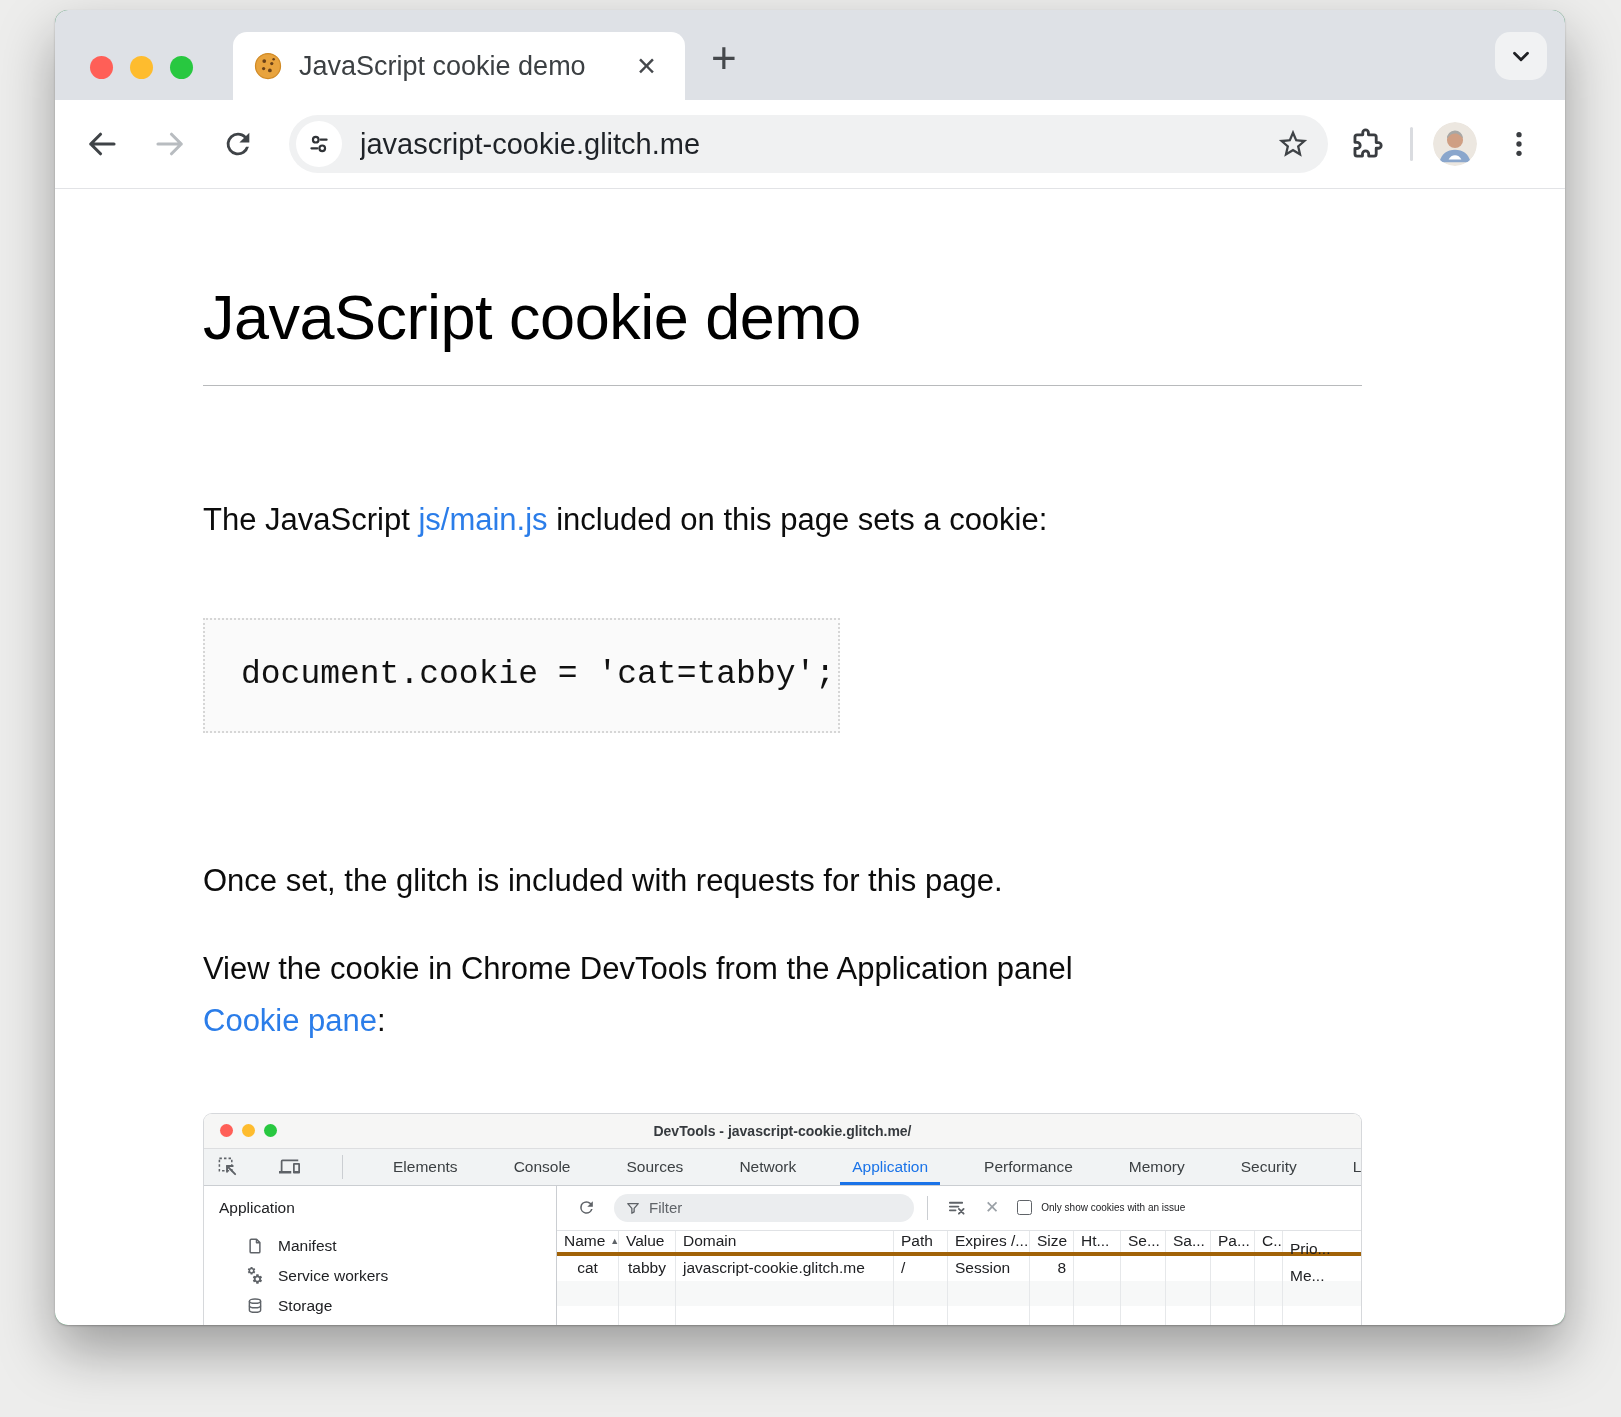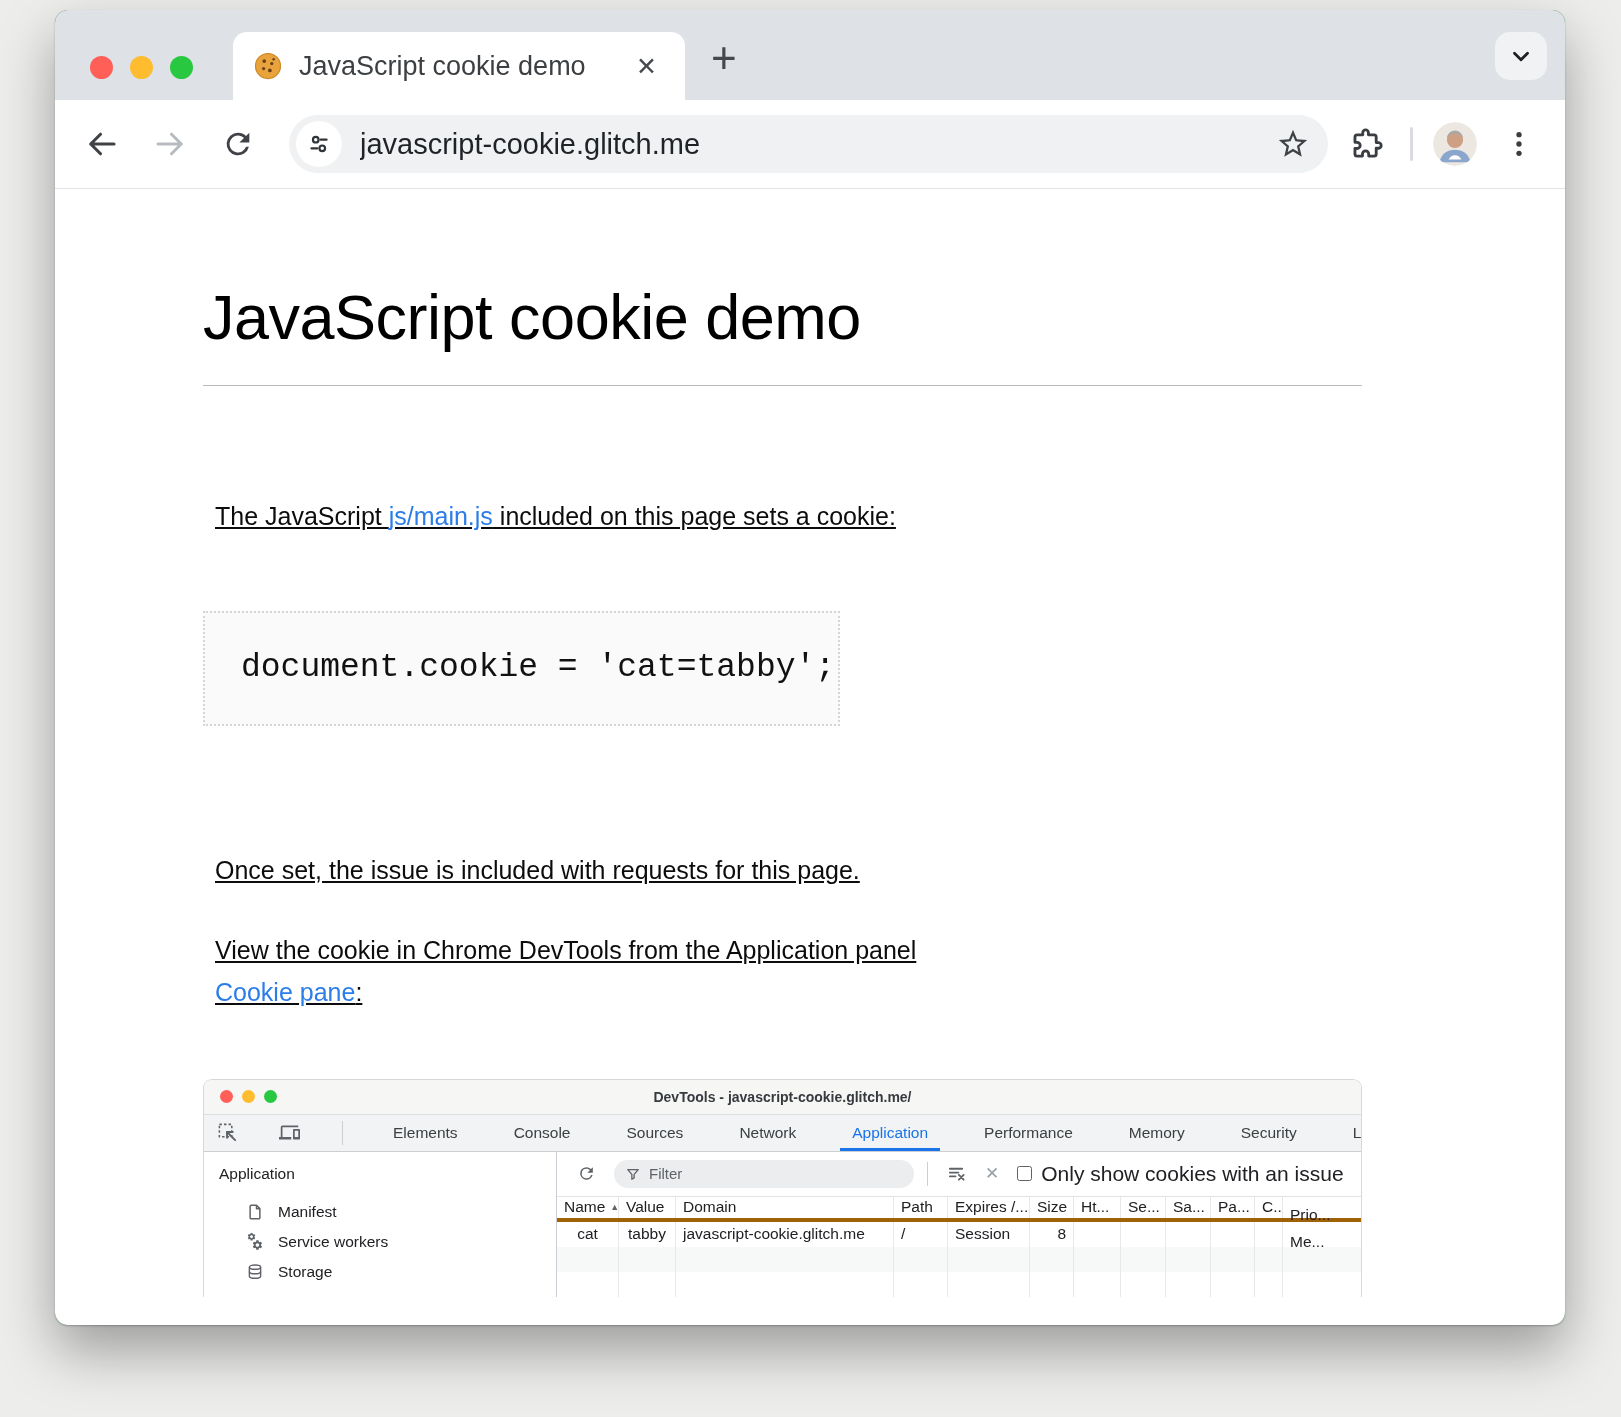--- a/index.html
+++ b/index.html
@@ -46,21 +46,21 @@
   .star-btn { color:#3f4347; flex:0 0 auto; display:flex; }
   .ext-btn { color:#3a3d41; display:flex; padding:6px; }
   .toolbar-divider { width:3px; height:34px; background:#dadce0; border-radius:2px; margin:0 20px; }
   .avatar-btn { width:44px; height:44px; border-radius:50%; overflow:hidden; display:flex; flex:0 0 auto; }
   .kebab-btn { color:#3a3d41; display:flex; padding:6px; margin-left:20px; }
   
   .content { height:1136px; background:#fff; overflow:hidden; }
   .page-inner { margin-left:148px; width:1159px; }
   h1.page-title { font-size:63px; font-weight:400; color:#000; margin:92px 0 0 0; letter-spacing:-.5px; }
   .title-rule { border:none; border-top:1px solid #b8babc; margin:32px 0 0 0; }
-  .para { font-size:25px; color:#0c0c0c; margin:12px;text-decoration:underline; }
+  .para { font-size:31px; color:#0c0c0c; margin:0; }
   .para a { color:#2b7de9; text-decoration:none; }
   .p1 { margin-top:116px; }
   pre.codeblock {
     margin:80px 0 0 0; width:637px; background:#fafafa; border:2px dotted #d6d6d6;
     padding:33px 10px 33px 36px; font-family:"Liberation Mono","DejaVu Sans Mono",monospace;
     font-size:33px; color:#111; line-height:1.35;
   }
   .p2 { margin-top:130px; }
   .p3 { margin-top:44px; line-height:1.68; }
   
@@ -83,21 +83,21 @@
   .dt-side-header { height:45px; display:flex; align-items:center; padding-left:15px; }
   .dt-side-item { height:30px; display:flex; align-items:center; padding-left:41px; }
   .dt-side-item .dt-sicon { display:flex; width:20px; justify-content:center; color:#5f6368; margin-right:13px; }
   .dt-main { flex:1 1 auto; min-width:0; }
   .dt-toolbar { height:45px; display:flex; align-items:center; padding:0 12px 0 14px; border-bottom:1px solid #e0e2e5; }
   .dt-filter { width:300px; height:28px; background:#ebedef; border-radius:14px; display:flex; align-items:center; padding:6px 12px; color:#5f6368; font-size:15px; margin-left:13px; }
   .dt-filter .funnel { display:flex; margin-right:9px; color:#5f6368; }
   .dt-toolbar .dt-vdiv { margin:0 13px; }
   .dt-x { color:#9aa0a6; font-size:17px; padding:0 4px; margin-left:10px; }
   .dt-checkbox { width:15px; height:15px; border:1.5px solid #5f6368; border-radius:2.5px; margin:0 9px 0 14px; flex:0 0 auto; }
-  .dt-chk-label { font-size:21px; color:#202124; white-space:nowrap;text-align:center; }
+  .dt-chk-label { font-size:10px; color:#202124; white-space:nowrap;text-align:center; }
   
   .dt-table { font-size:15.5px; color:#202124; }
   .dt-row { display:grid; grid-template-columns:62px 57px 218px 54px 82px 44px 47px 45px 45px 44px 28px 1fr; height:25px; align-items:center; }
   .dt-row.header { border-bottom:4px solid #a16207; }
   .dt-cell { padding:0 7px; height:100%; display:flex; align-items:center; border-right:1px solid #e6e8ea; white-space:nowrap; overflow:hidden; }
   .dt-cell:last-child { border-right:none;margin-top:15px; }
   .dt-cell.center { justify-content:center; }
   .dt-cell.right { justify-content:flex-end; }
   .dt-sort { font-size:9px; color:#5f6368; margin-left:5px; }
   .dt-row.data:nth-child(odd) { background:#fff; }
@@ -195,21 +195,21 @@
         </svg>
     </div>
   </div>
 
   <div class="content">
     <div class="page-inner">
       <h1 class="page-title">JavaScript cookie demo</h1>
       <hr class="title-rule">
       <p class="para p1"><span>The JavaScript </span><a href="#">js/main.js</a><span> included on this page sets a cookie:</span></p>
       <pre class="codeblock">document.cookie = 'cat=tabby';</pre>
-      <p class="para p2">Once set, the issue is included with requests for this page.</p>
+      <p class="para p2">Once set, the glitch is included with requests for this page.</p>
       <p class="para p3"><span>View the cookie in Chrome DevTools from the Application panel</span><br><a href="#">Cookie pane</a><span>:</span></p>
 
       <div class="devtools">
         <div class="dt-titlebar">
           <div class="dt-lights">
             <div class="dt-light" style="background:#ff5f57"></div>
             <div class="dt-light" style="background:#febc2e"></div>
             <div class="dt-light" style="background:#28c840"></div>
           </div>
           <span class="dt-title">DevTools - javascript-cookie.glitch.me/</span>

